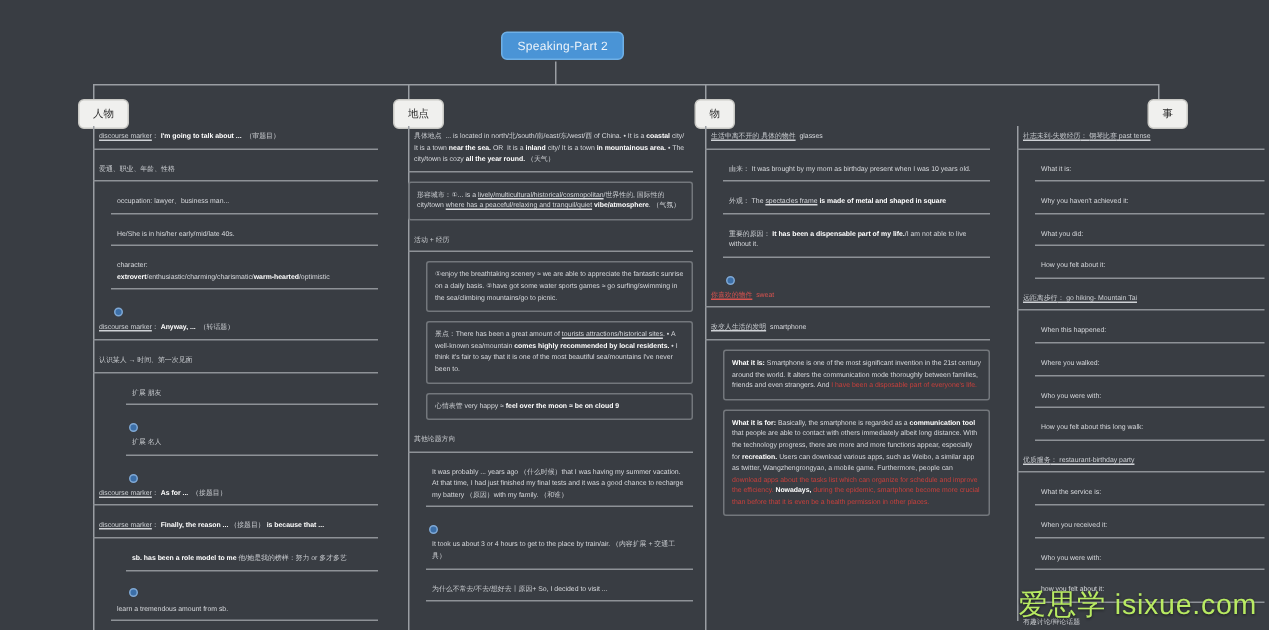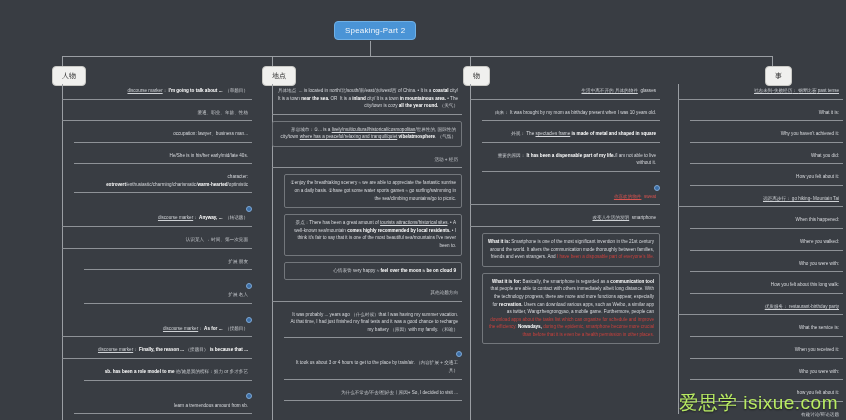--- a/index.html
+++ b/index.html
@@ -2,21 +2,21 @@
 <html><head>
 <meta charset="utf-8">
 <style>
   * { box-sizing: border-box; margin: 0; padding: 0; }
   html, body {
     width: 846px; height: 420px;
     background: #393d43;
     font-family: "Liberation Sans", "DejaVu Sans", sans-serif;
     overflow: hidden;
   }
-  #canvas { position: relative; width: 846px; height: 420px; background: #393d43; text-align: right; }
+  #canvas { position: relative; width: 846px; height: 420px; background: #393d43; }
 
   
   .ln { position: absolute; background: #9a9ea3; }
   .ln.h { height: 1px; }
   .ln.v { width: 1px; }
 
   
   .root {
     position: absolute; left: 334px; top: 21px;
     background: #4a94d6; color: #eef4fa;

